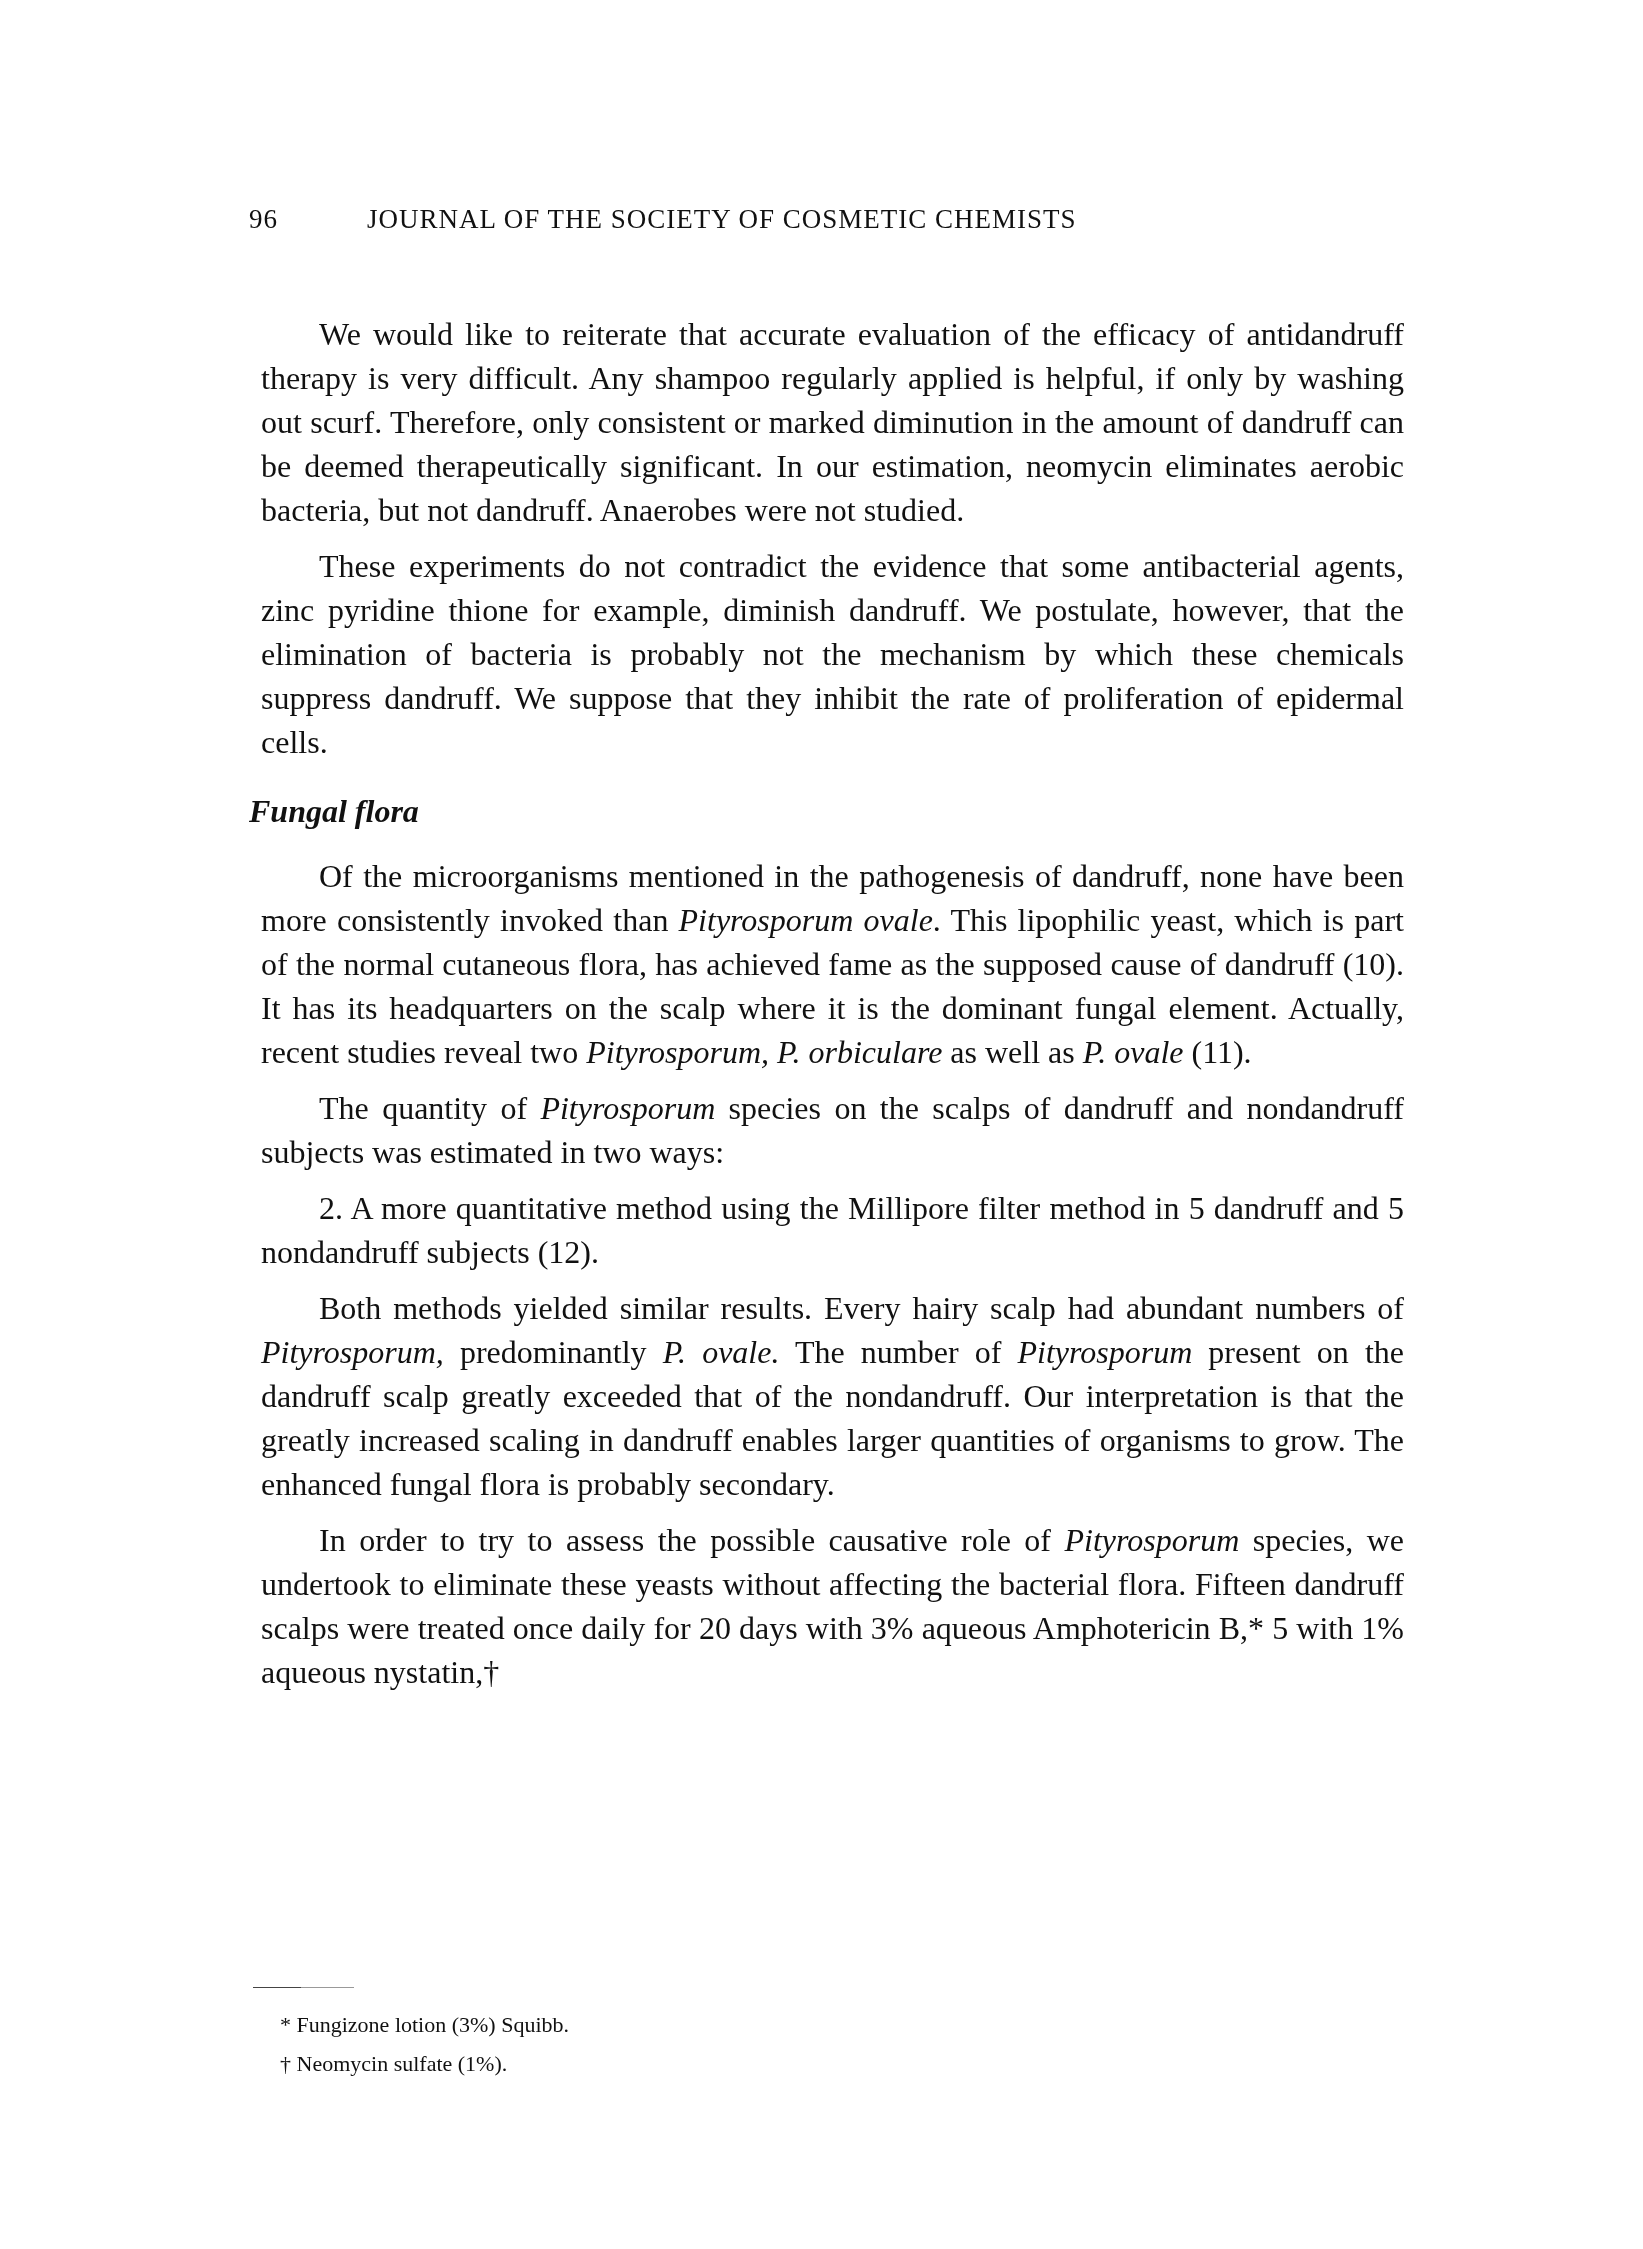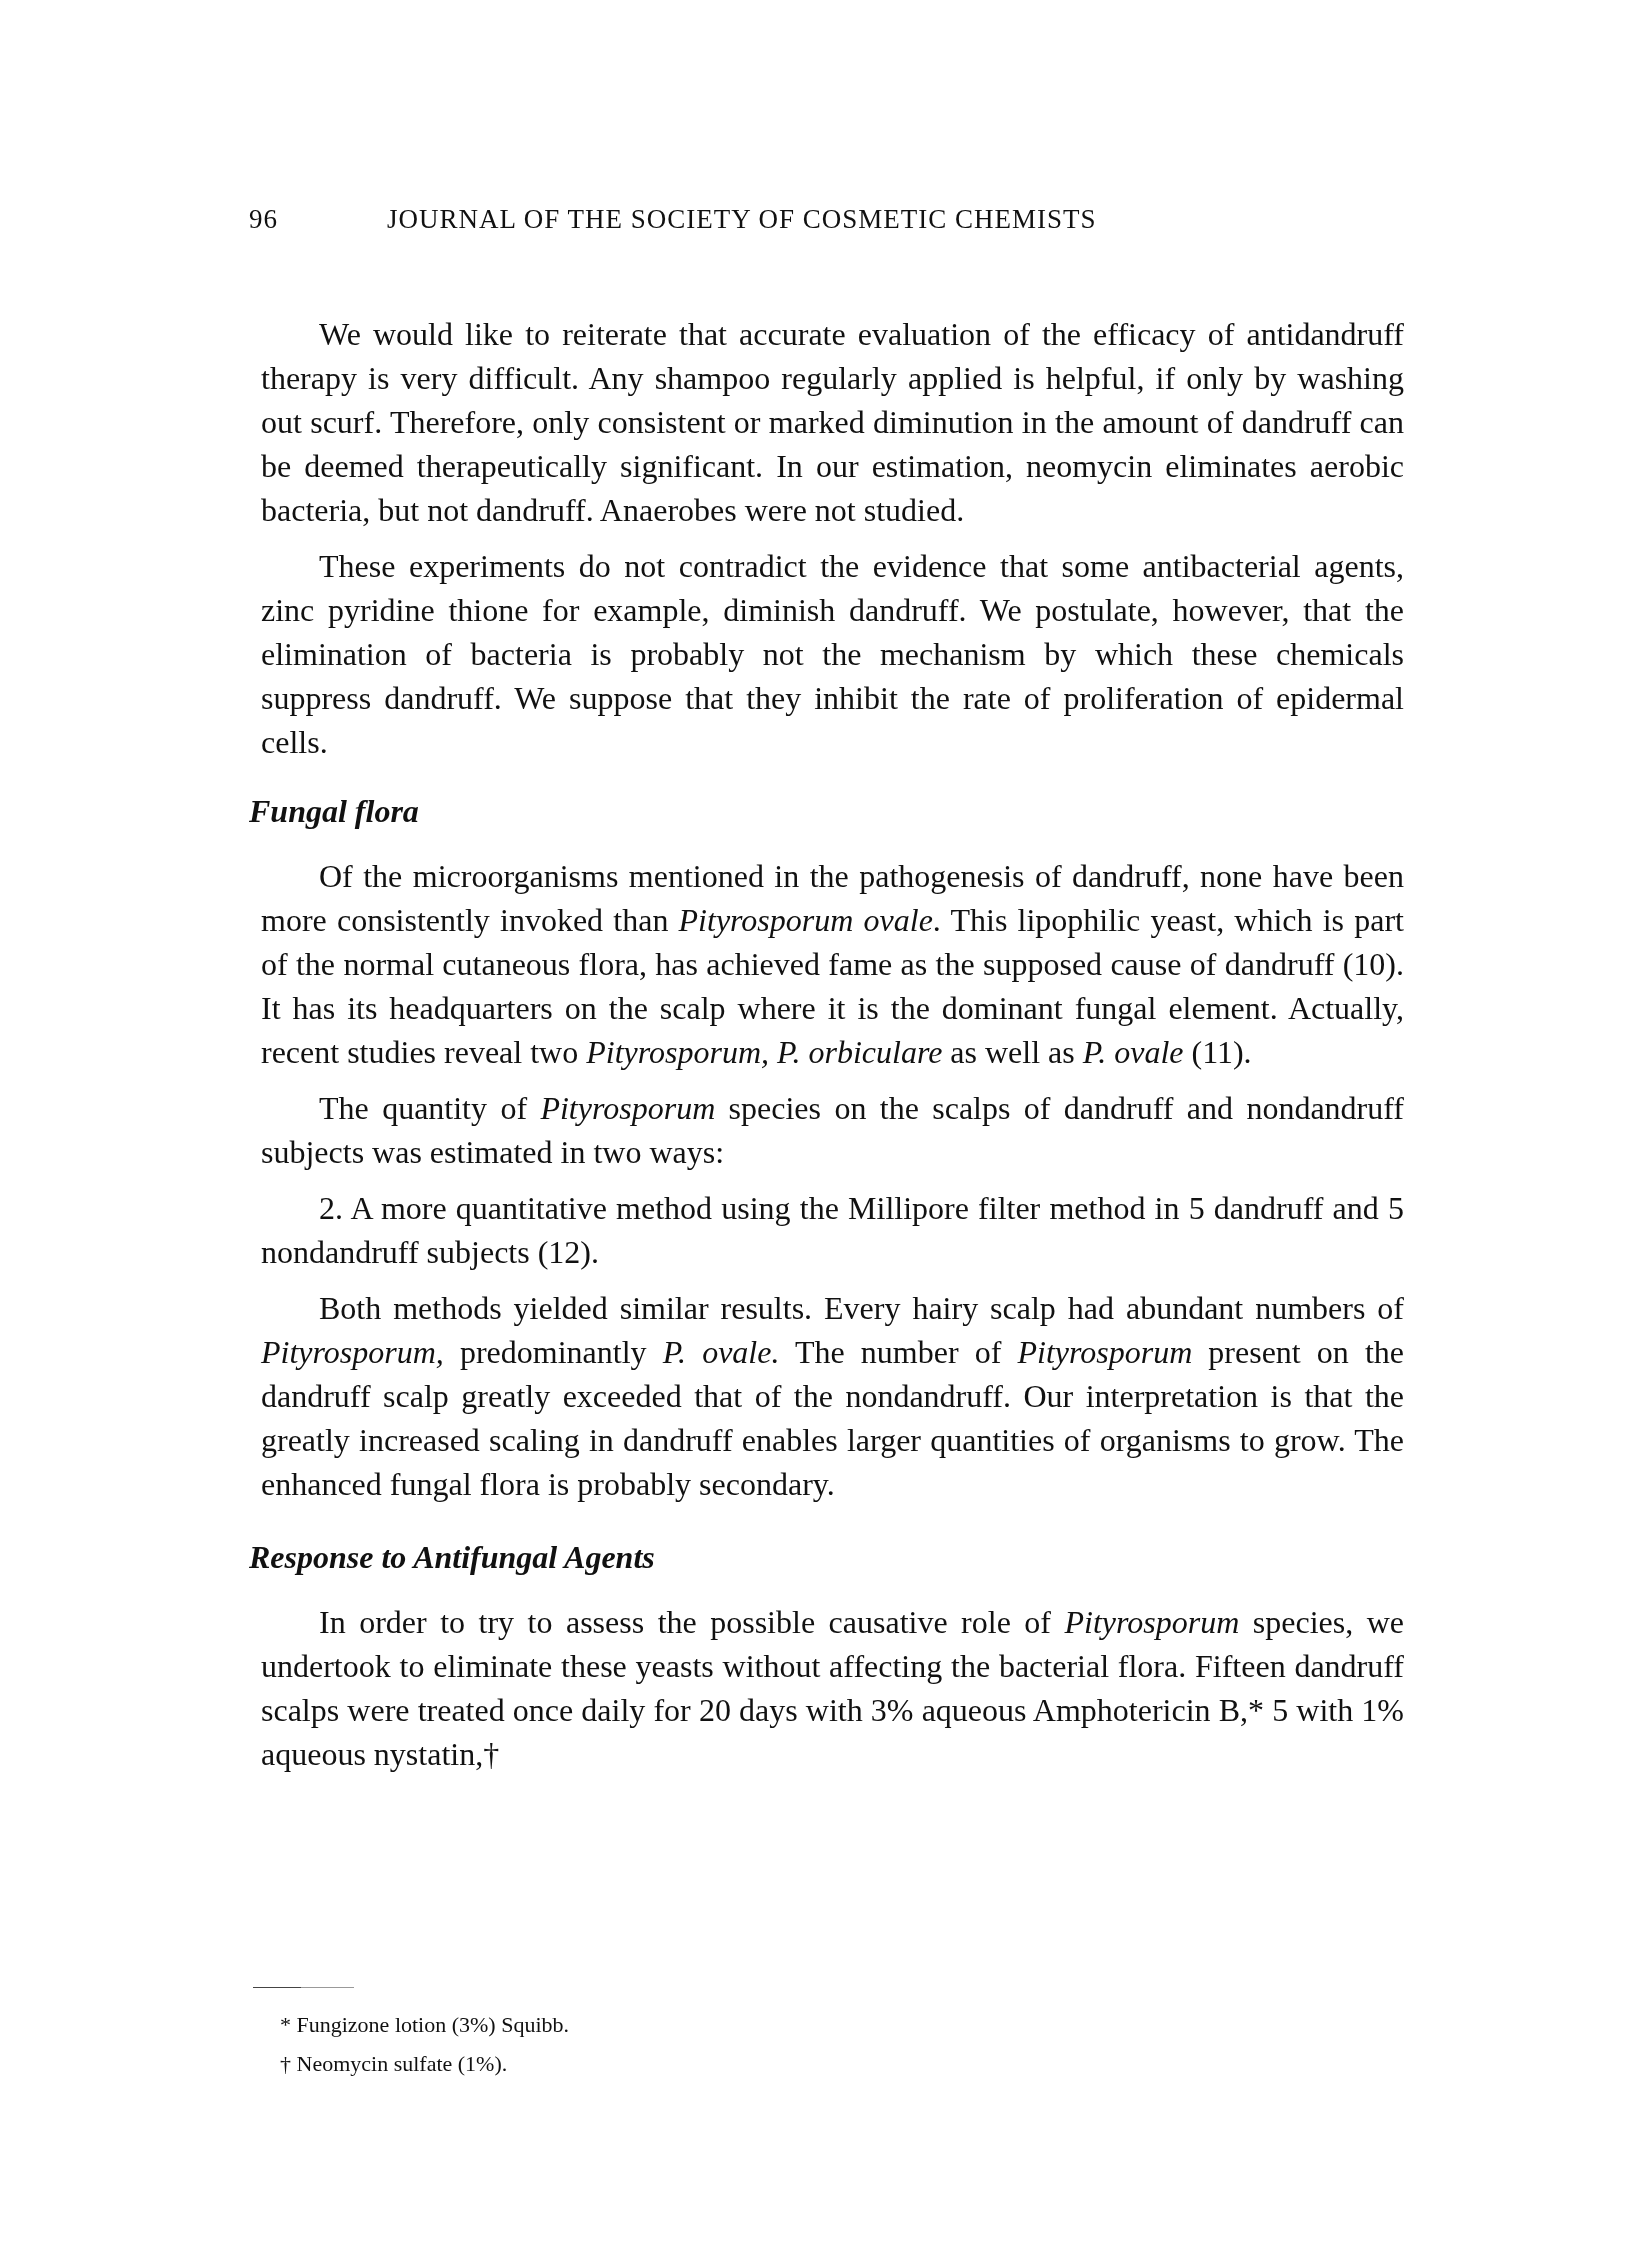--- a/index.html
+++ b/index.html
@@ -1,19 +1,19 @@
 <!DOCTYPE html>
 <html><head>
 <meta charset="utf-8">
 <style>
   html, body { margin: 0; padding: 0; background: #ffffff; }
   body { width: 1644px; height: 2250px; position: relative; overflow: hidden; color: #111; font-family: "Liberation Serif", "DejaVu Serif", serif; }
   .running-head { position: absolute; left: 249px; top: 204px; width: 1167px; height: 38px; font-size: 27px; letter-spacing: 1px; }
   .page-num { position: absolute; left: 0; top: 0; }
-  .journal-title { position: absolute; left: 138px; top: 0; }
+  .journal-title { position: absolute; left: 118px; top: 0; }
   .body { position: absolute; left: 249px; top: 300px; width: 1167px; font-size: 32px; line-height: 44px; text-align: justify; }
   .para { margin: 12px; text-indent: 58px; }
   .heading { margin: 0; font-style: italic; font-size: 32px; font-weight: bold; }
   .h1 { margin-top: 25px; margin-bottom: 21px; }
   .h2 { margin-top: 29px; margin-bottom: 21px; }
   i { font-style: italic; }
   .footnote-rule { position: absolute; left: 253px; top: 1987px; width: 48px; height: 0; border-top: 1.9px solid #444; }
   .footnote-rule2 { position: absolute; left: 301px; top: 1987px; width: 53px; height: 0; border-top: 1px solid #999; }
   .footnotes { position: absolute; left: 274px; top: 2002px; font-size: 22px; line-height: 33px; }
   .footnote { margin: 6px; }
@@ -33,21 +33,20 @@
   <p class="heading h1">Fungal flora</p>
 
   <p class="para"><span>Of the microorganisms mentioned in the pathogenesis of dandruff, none have been more consistently invoked than </span><i>Pityrosporum ovale</i><span>. This lipophilic yeast, which is part of the normal cutaneous flora, has achieved fame as the supposed cause of dandruff (10). It has its headquarters on the scalp where it is the dominant fungal element. Actually, recent studies reveal two </span><i>Pityrosporum, P. orbiculare</i><span> as well as </span><i>P. ovale</i><span> (11).</span></p>
 
   <p class="para"><span>The quantity of </span><i>Pityrosporum</i><span> species on the scalps of dandruff and nondandruff subjects was estimated in two ways:</span></p>
 
   <p class="para">2. A more quantitative method using the Millipore filter method in 5 dandruff and 5 nondandruff subjects (12).</p>
 
   <p class="para"><span>Both methods yielded similar results. Every hairy scalp had abundant numbers of </span><i>Pityrosporum,</i><span> predominantly </span><i>P. ovale.</i><span> The number of </span><i>Pityrosporum</i><span> present on the dandruff scalp greatly exceeded that of the nondandruff. Our interpretation is that the greatly increased scaling in dandruff enables larger quantities of organisms to grow. The enhanced fungal flora is probably secondary.</span></p>
 
-  <p class="heading h2">Response to Antifungal Agents</p>
 
   <p class="para"><span>In order to try to assess the possible causative role of </span><i>Pityrosporum</i><span> species, we undertook to eliminate these yeasts without affecting the bacterial flora. Fifteen dandruff scalps were treated once daily for 20 days with 3% aqueous Amphotericin B,* 5 with 1% aqueous nystatin,†</span></p>
 </div>
 
 <div class="footnote-rule"></div>
 <div class="footnote-rule2"></div>
 
 <div class="footnotes">
   <p class="footnote">* Fungizone lotion (3%) Squibb.</p>
   <p class="footnote">† Neomycin sulfate (1%).</p>

